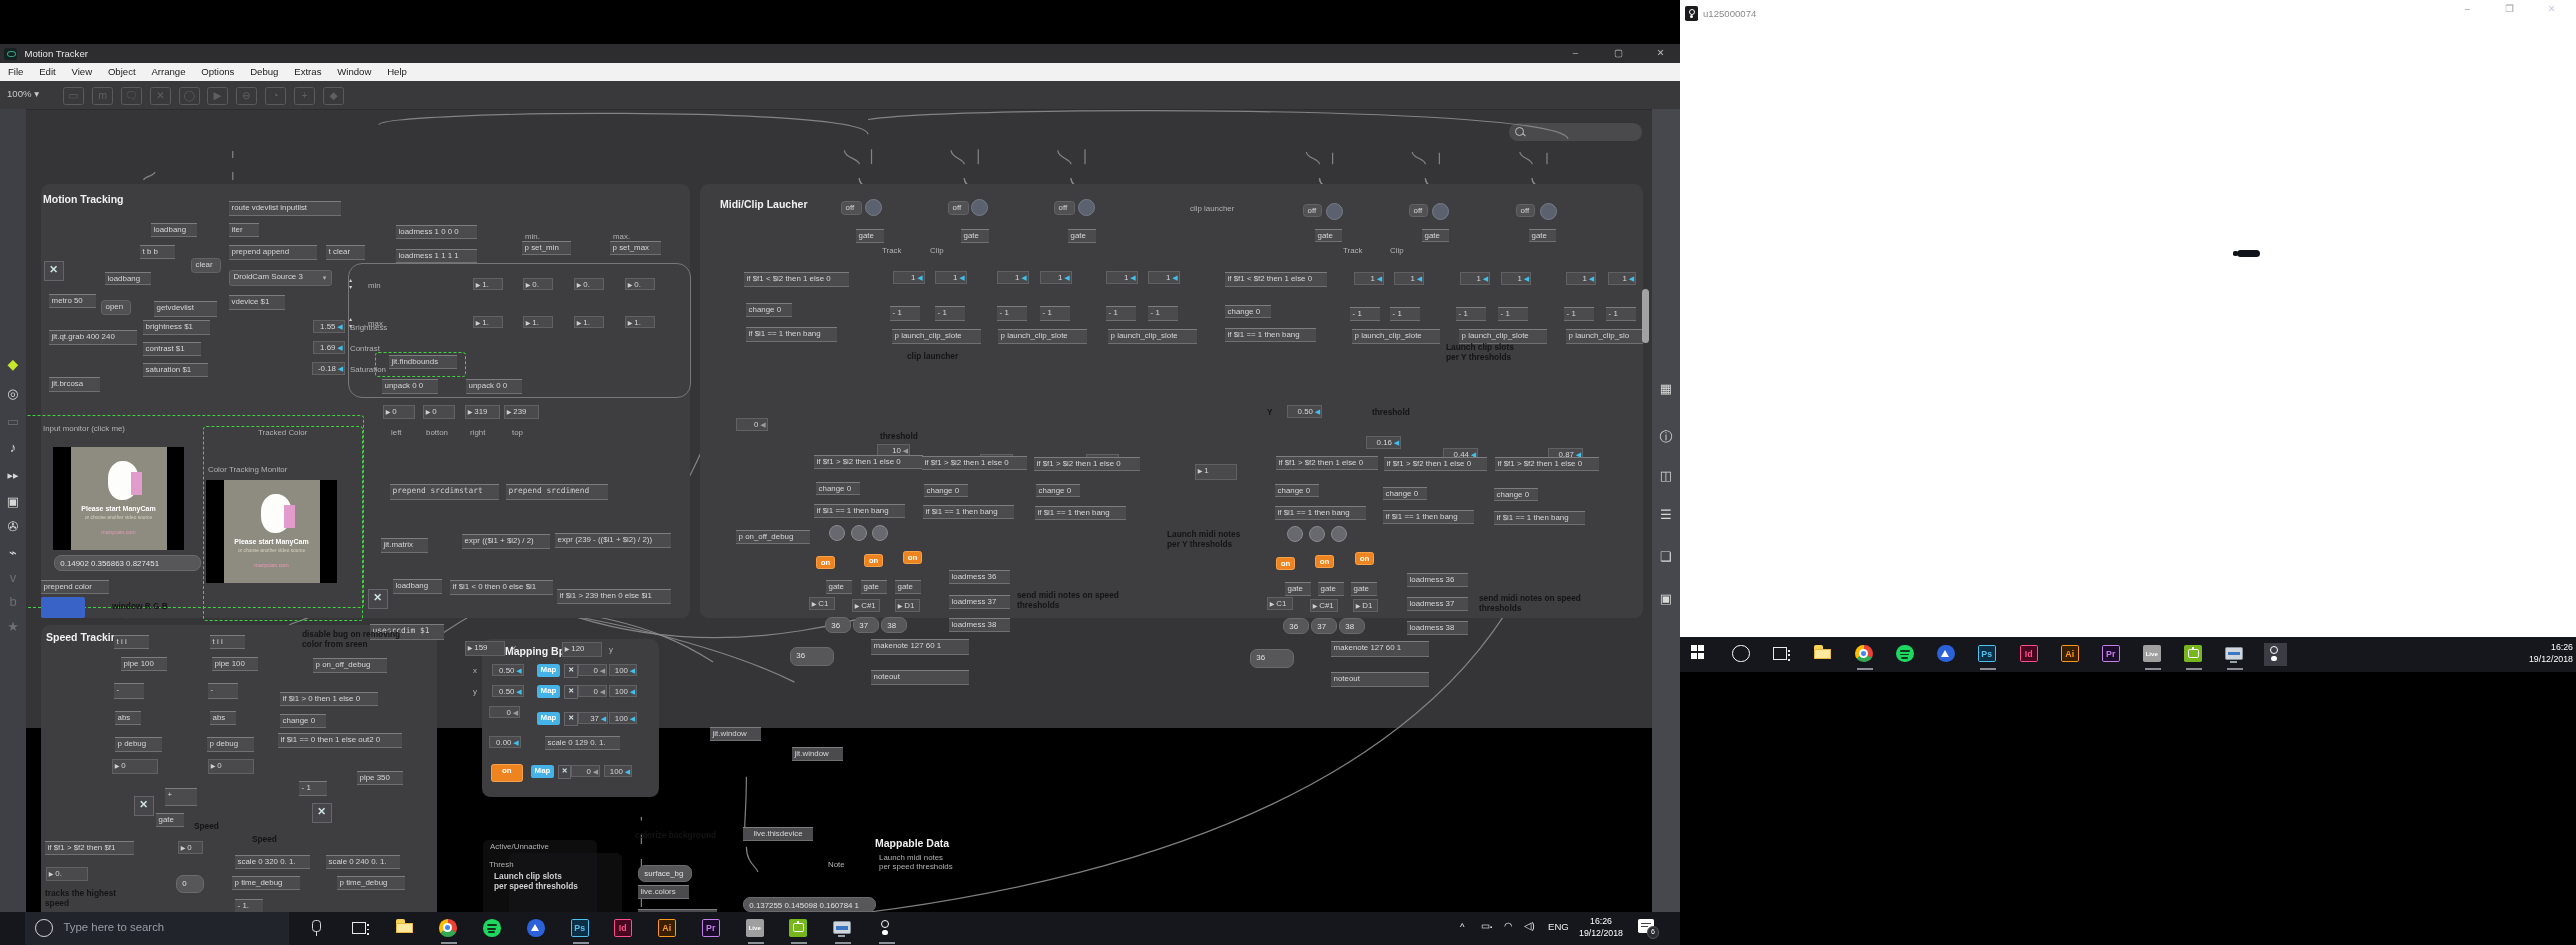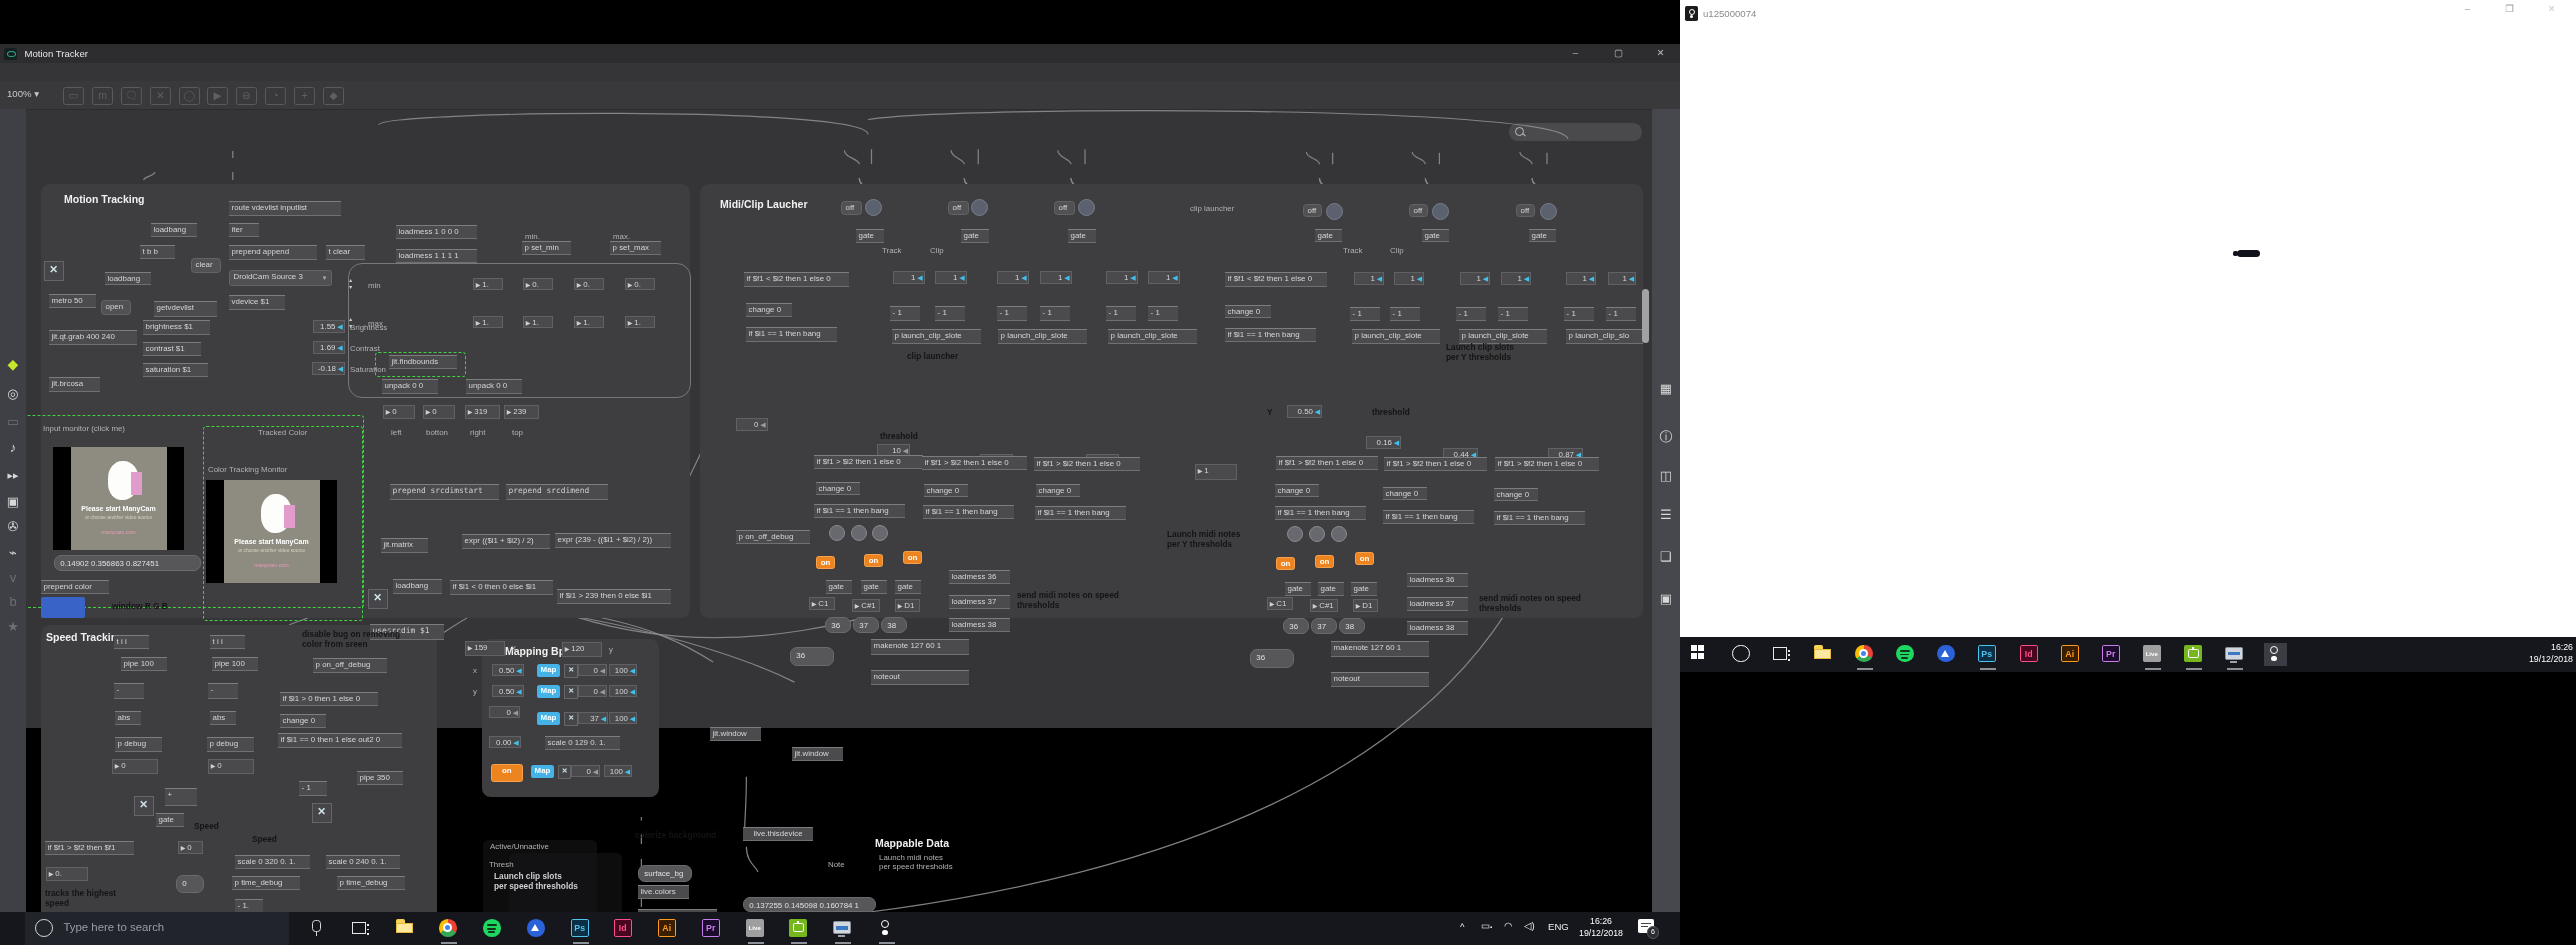--- a/index.html
+++ b/index.html
@@ -99,20 +99,21 @@
 <div id="canvas">
 
   <div id="maxwin">
     <div id="titlebar">
       <span class="appicon"></span>
       <span class="title">Motion Tracker</span>
       <span class="wctr" style="left:1558px">–</span>
       <span class="wctr" style="left:1601px">▢</span>
       <span class="wctr" style="left:1643px">✕</span>
     </div>
+    <div id="menubar"><span class="mi">File</span><span class="mi">Edit</span><span class="mi">View</span><span class="mi">Object</span><span class="mi">Arrange</span><span class="mi">Options</span><span class="mi">Debug</span><span class="mi">Extras</span><span class="mi">Window</span><span class="mi">Help</span></div>
     <div id="toolbar">
       <span id="zoomsel"><span>100%</span> <span>▾</span></span>
       <span id="tbicons"><span class="tbico" style="left: 63px;">▭</span><span class="tbico" style="left: 92px;">m</span><span class="tbico" style="left: 121px;">🗨</span><span class="tbico" style="left: 150px;">✕</span><span class="tbico" style="left: 179px;">◯</span><span class="tbico" style="left: 207px;">▶</span><span class="tbico" style="left: 236px;">⊖</span><span class="tbico" style="left: 265px;">◔</span><span class="tbico" style="left: 294px;">+</span><span class="tbico" style="left: 323px;">◆</span></span>
       <span id="searchbox">
           <span class="mag"></span>
         </span>
     </div>
 
     <div id="patch" style="top:65px;height:838px;">
       <div id="nodes-bg" style="position:absolute;left:0;top:0;"></div>
@@ -274,21 +275,21 @@
           <div class="panel" style="left: 41px; top: 75px; width: 649px; height: 434px;"></div>
           <div class="panel" style="left: 700px; top: 75px; width: 943px; height: 434px;"></div>
           <div class="panel" style="left: 41px; top: 516px; width: 396px; height: 369px;"></div>
           <div class="panel" style="left: 482px; top: 530px; width: 177px; height: 158px;"></div>
           <div class="overlay" style="left: 483px; top: 731px; width: 114px; height: 100px;"></div>
           <div class="overlay" style="left: 509px; top: 744px; width: 113px; height: 114px;"></div>
           <div class="wirebox" style="left: 348px; top: 154px; width: 341px; height: 133px;"></div>
           <div class="dashbox" style="left: 19px; top: 306px; width: 343px; height: 191px;"></div>
           <div class="dashbox" style="left: 203px; top: 317px; width: 158px; height: 193px;"></div>
           <div class="dashbox" style="left: 375px; top: 243px; width: 89px; height: 23px;"></div>
-          <div class="hdr" style="left: 64px; top: 84px; white-space: pre-line;">Motion Tracking</div>
+          <div class="hdr" style="left: 43px; top: 84px; white-space: pre-line;">Motion Tracking</div>
           <div class="hdr" style="left: 720px; top: 89px; white-space: pre-line;">Midi/Clip Laucher</div>
           <div class="hdr" style="left: 46px; top: 522px; white-space: pre-line;">Speed Tracking</div>
           <div class="hdr" style="left: 505px; top: 536px; white-space: pre-line;">Mapping Bpatchers</div>
           <div class="hdr" style="left: 875px; top: 728px; white-space: pre-line;">Mappable Data</div>
           <div class="obj" style="left: 151px; top: 114px; width: 46px; height: 14px;">loadbang</div>
           <div class="obj" style="left: 140px; top: 136px; width: 35px; height: 14px;">t b b</div>
           <div class="obj" style="left: 229px; top: 92px; width: 112px; height: 15px;">route vdevlist inputlist</div>
           <div class="obj" style="left: 229px; top: 114px; width: 30px; height: 14px;">iter</div>
           <div class="obj" style="left: 229px; top: 136px; width: 88px; height: 15px;">prepend append</div>
           <div class="obj" style="left: 326px; top: 136px; width: 39px; height: 15px;">t clear</div>

